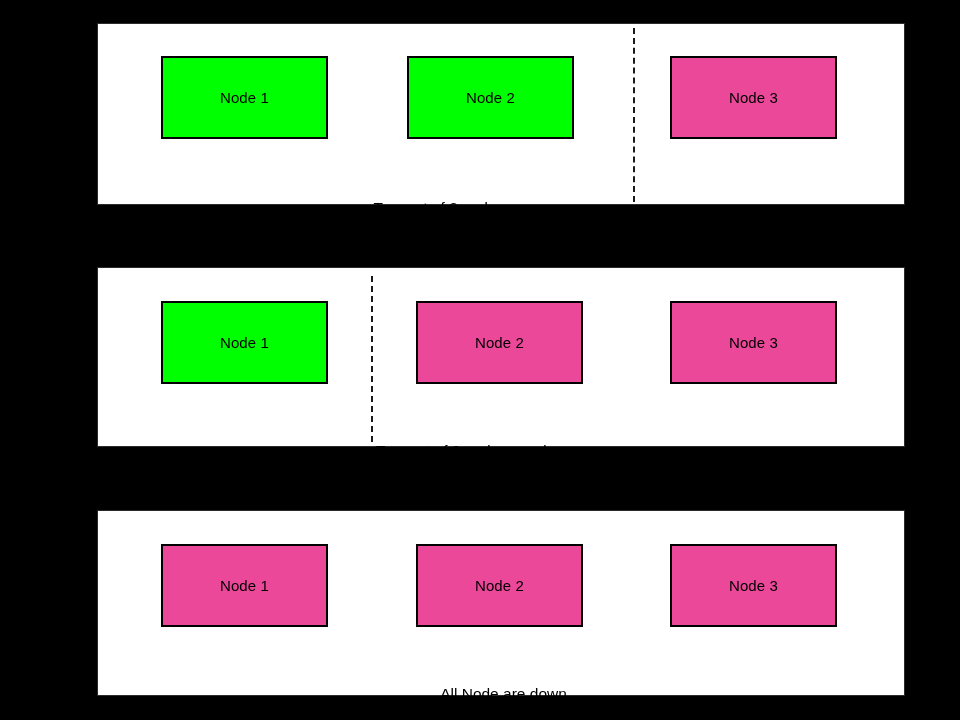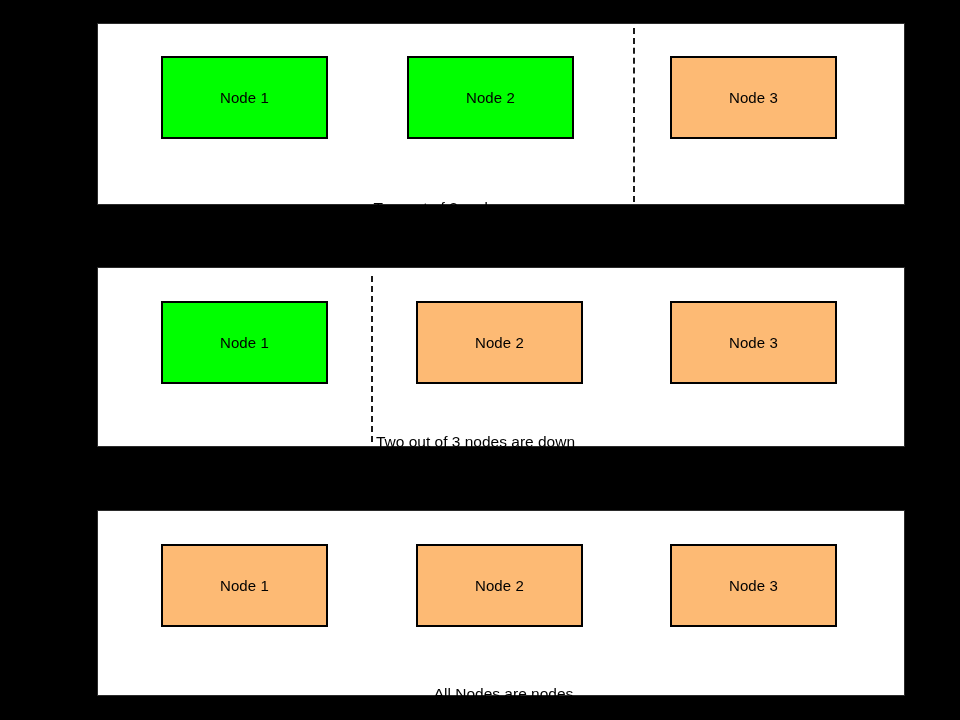--- a/index.html
+++ b/index.html
@@ -37,21 +37,21 @@
     border: 2px solid #000000;
     display: flex;
     align-items: center;
     justify-content: center;
     color: #000000;
     font-size: 15px;
     font-family: "Liberation Sans", sans-serif;
     letter-spacing: 0.1px;
   }
   .node-up   { background: #00ff00; }
-  .node-down { background: #fdba74; }
+  .node-down { background: #ec4899; }
 
   
   #p1-node-1 { left: 63px;  top: 32px; width: 167px; height: 83px; }
   #p1-node-2 { left: 309px; top: 32px; width: 167px; height: 83px; }
   #p1-node-3 { left: 572px; top: 32px; width: 167px; height: 83px; }
 
   
   #p2-node-1 { left: 63px;  top: 33px; width: 167px; height: 83px; }
   #p2-node-2 { left: 318px; top: 33px; width: 167px; height: 83px; }
   #p2-node-3 { left: 572px; top: 33px; width: 167px; height: 83px; }
@@ -73,21 +73,21 @@
     position: absolute;
     color: #000000;
     font-size: 15.5px;
     line-height: 23px;
     white-space: pre;
     font-family: "Liberation Sans", sans-serif;
   }
   .caption .line { display: block; }
   #p1-caption { left: 12px;   top: 126px; width: 808px; text-align: center; }
   #p1-caption .line { margin-left: -102px; }
-  #p2-caption { left: 278px; top: 116px; text-align: left; }
+  #p2-caption { left: 278px; top: 125px; text-align: left; }
   #p3-caption { left: 0;   top: 125px; width: 808px; text-align: center; }
   #p3-caption .line { margin-left: 3px; }
 </style>
 </head>
 <body>
 
 <div class="canvas">
 
   <div class="panel" id="panel-1">
     <div class="node-box node-up" id="p1-node-1">
@@ -127,18 +127,18 @@
     <div class="node-box node-down" id="p3-node-1">
       <span>Node 1</span>
     </div>
     <div class="node-box node-down" id="p3-node-2">
       <span>Node 2</span>
     </div>
     <div class="node-box node-down" id="p3-node-3">
       <span>Node 3</span>
     </div>
     <div class="caption" id="p3-caption">
-      <span class="line">All Nodes are nodes</span>
+      <span class="line">All Node are down</span>
       
     </div>
   </div>
 
 </div>
 
 </body></html>

